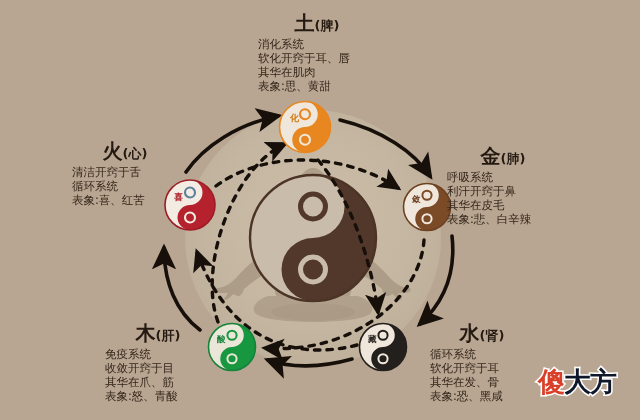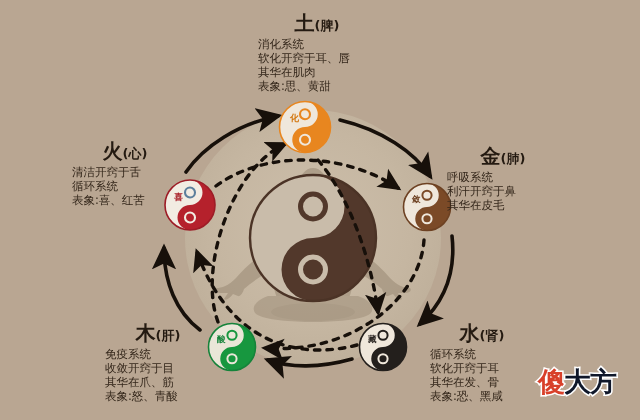--- a/index.html
+++ b/index.html
@@ -215,20 +215,21 @@
   </div>
 
   <div class="node-text t-metal">
     <div class="node-title">
       <span>金</span><span class="organ">(肺)</span>
     </div>
     <div class="node-lines">
       <div>呼吸系统</div>
       <div>利汗开窍于鼻</div>
       <div>其华在皮毛</div>
+      <div>表象:悲、白辛辣</div>
     </div>
   </div>
 
   <div class="node-text t-wood">
     <div class="node-title">
       <span>木</span><span class="organ">(肝)</span>
     </div>
     <div class="node-lines">
       <div>免疫系统</div>
       <div>收敛开窍于目</div>

